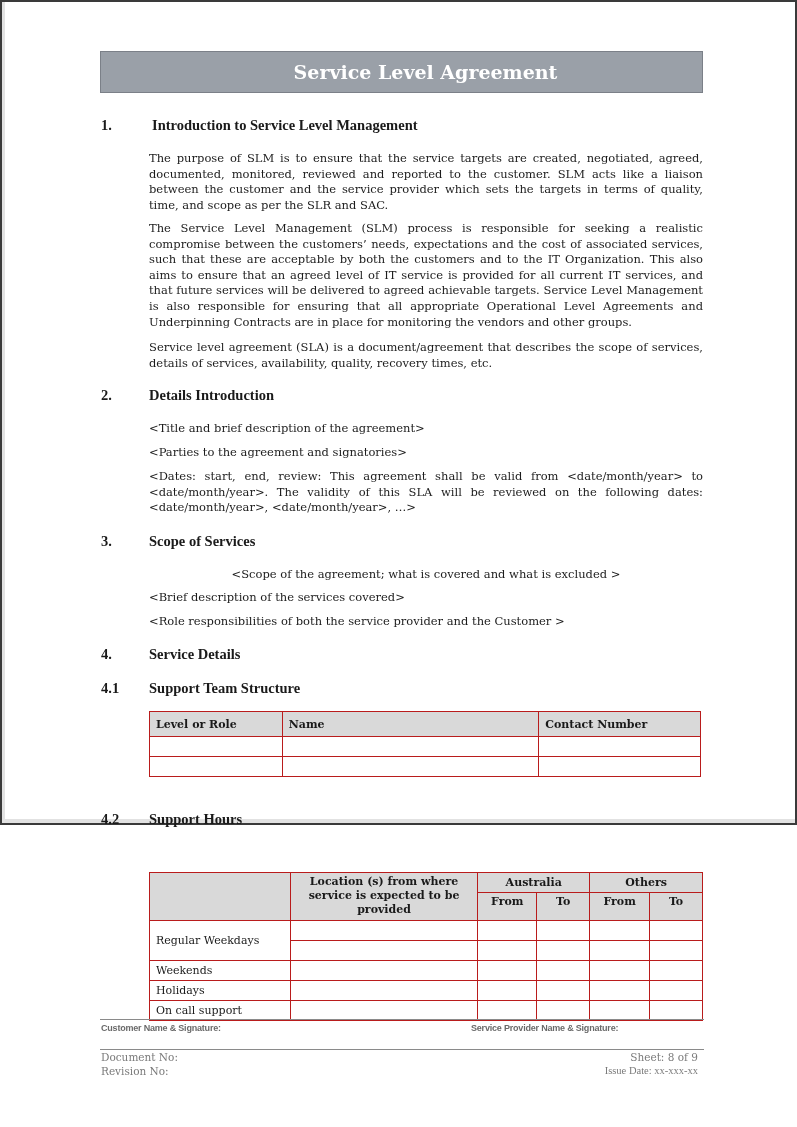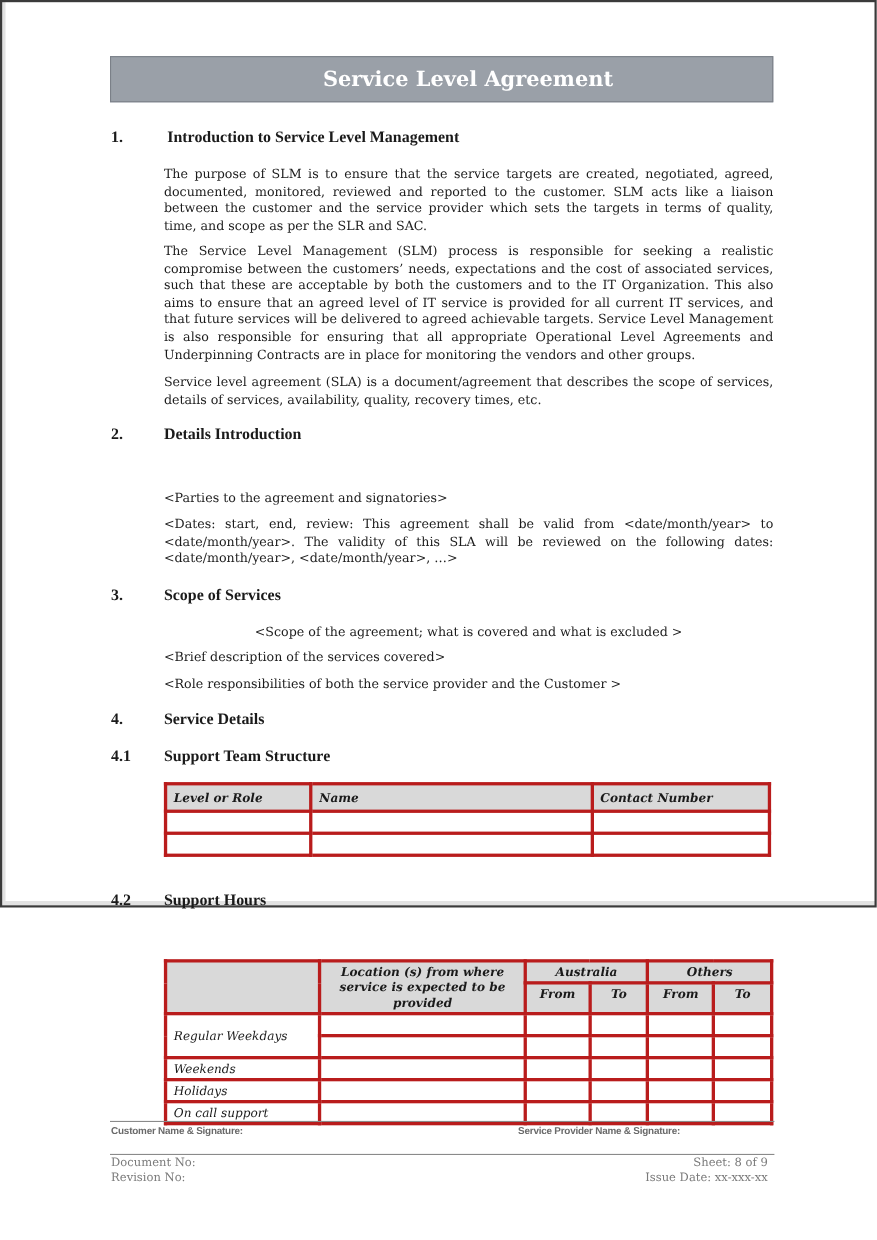--- a/index.html
+++ b/index.html
@@ -33,21 +33,21 @@
     position: absolute; left: 147px; width: 554px; font-size: 11.5px; line-height: 15.6px;
     text-align: justify; font-family: "DejaVu Serif", serif; color: #1c1c1c;
   }
   .p.single { text-align: left; white-space: nowrap; }
 
   table.grid {
     position: absolute; border-collapse: collapse; font-family: "DejaVu Serif", serif;
     font-size: 11px; color: #1a1a1a;
   }
   table.grid td, table.grid th {
-    border: 3px solid #b91c1c; padding: 0 6px; box-sizing: border-box; font-style: italic;
+    border: 1px solid #b91c1c; padding: 0 6px; box-sizing: border-box;
   }
   table.grid th { background: #d9d9d9; font-weight: bold; text-align: left; }
   table.team { left: 147px; top: 709px; width: 552px; }
   table.team th { height: 25px; }
   table.team td { height: 20px; }
 
   table.hours { left: 147px; top: 870px; width: 554px; }
   table.hours th { text-align: center; height: 20px; padding: 0 3px; line-height: 14px; }
   table.hours td { height: 20px; }
   table.hours td.label { padding-left: 6px; }
@@ -77,20 +77,21 @@
     <span>Introduction to Service Level Management</span>
   </div>
   <div class="p" style="top:149px;">The purpose of SLM is to ensure that the service targets are created, negotiated, agreed, documented, monitored, reviewed and reported to the customer. SLM acts like a liaison between the customer and the service provider which sets the targets in terms of quality, time, and scope as per the SLR and SAC.</div>
   <div class="p" style="top:219px;">The Service Level Management (SLM) process is responsible for seeking a realistic compromise between the customers’ needs, expectations and the cost of associated services, such that these are acceptable by both the customers and to the IT Organization. This also aims to ensure that an agreed level of IT service is provided for all current IT services, and that future services will be delivered to agreed achievable targets. Service Level Management is also responsible for ensuring that all appropriate Operational Level Agreements and Underpinning Contracts are in place for monitoring the vendors and other groups.</div>
   <div class="p" style="top:338px;">Service level agreement (SLA) is a document/agreement that describes the scope of services, details of services, availability, quality, recovery times, etc.</div>
 
   <div class="h1" style="top:385px;">
     <span class="num">2.</span>
     <span>Details Introduction</span>
   </div>
+  <div class="p single" style="top:419px;">&lt;Title and brief description of the agreement&gt;</div>
   <div class="p" style="top:467px;">&lt;Dates: start, end, review: This agreement shall be valid from &lt;date/month/year&gt; to &lt;date/month/year&gt;. The validity of this SLA will be reviewed on the following dates: &lt;date/month/year&gt;, &lt;date/month/year&gt;, …&gt;</div>
   <div class="p single" style="top:443px;">&lt;Parties to the agreement and signatories&gt;</div>
 
   <div class="h1" style="top:531px;">
     <span class="num">3.</span>
     <span>Scope of Services</span>
   </div>
   <div class="p single" style="top:565px;text-align:center;">&lt;Scope of the agreement; what is covered and what is excluded &gt;</div>
   <div class="p single" style="top:588px;">&lt;Brief description of the services covered&gt;</div>
   <div class="p single" style="top:612px;">&lt;Role responsibilities of both the service provider and the Customer &gt;</div>
@@ -199,15 +200,15 @@
   </tbody>
     </table>
 
   <div class="footer-line" style="top:1017px;"></div>
   <div class="footer-small" style="left:99px; top:1021px;">Customer Name &amp; Signature:</div>
   <div class="footer-small" style="left:469px; top:1021px;">Service Provider Name &amp; Signature:</div>
   <div class="footer-line" style="top:1047px;"></div>
   <div class="footer-text" style="left:99px; top:1049px;">Document No:</div>
   <div class="footer-text" style="left:99px; top:1063px;">Revision No:</div>
   <div class="footer-text" style="right:97px; top:1049px;">Sheet: 8 of 9</div>
-  <div class="footer-text" style="right:97px; top:1063px;">Issue Date: xx-xxx-xx</div>
+  <div class="footer-text" style="right:97px; top:1063px;font-family:Liberation Serif, serif;">Issue Date: xx-xxx-xx</div>
 
 </div>
 
 </body></html>

